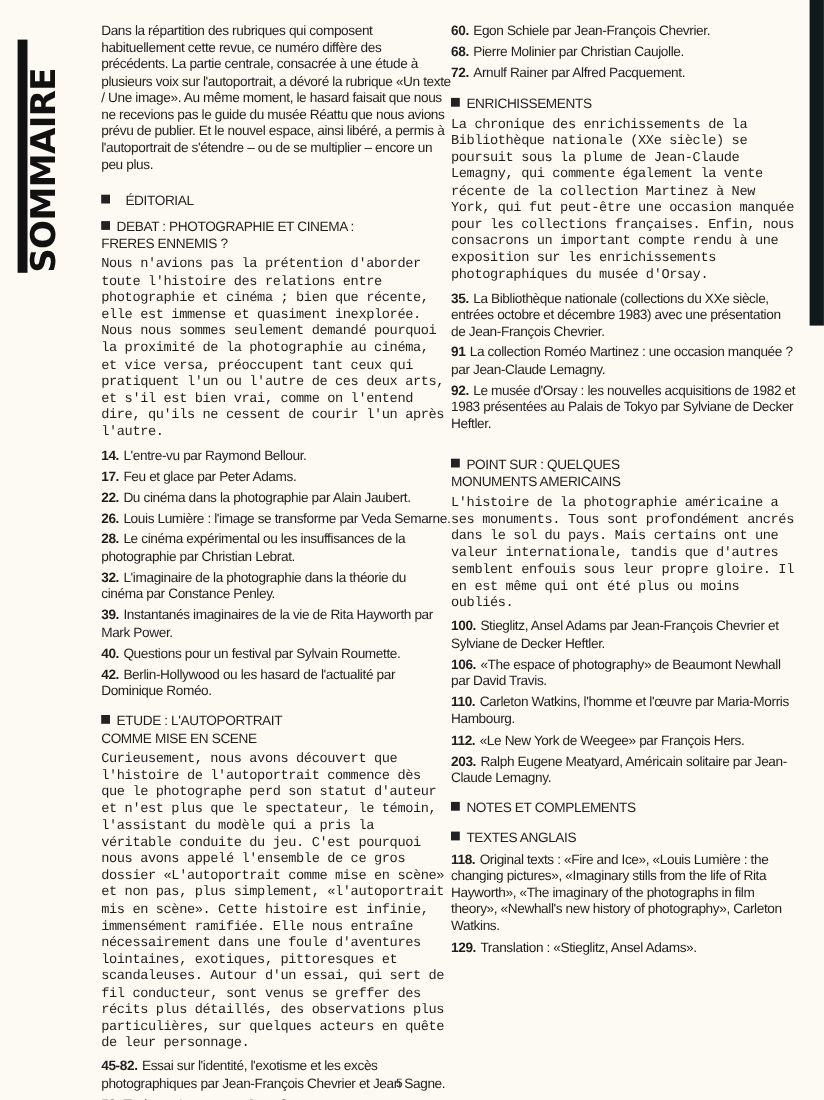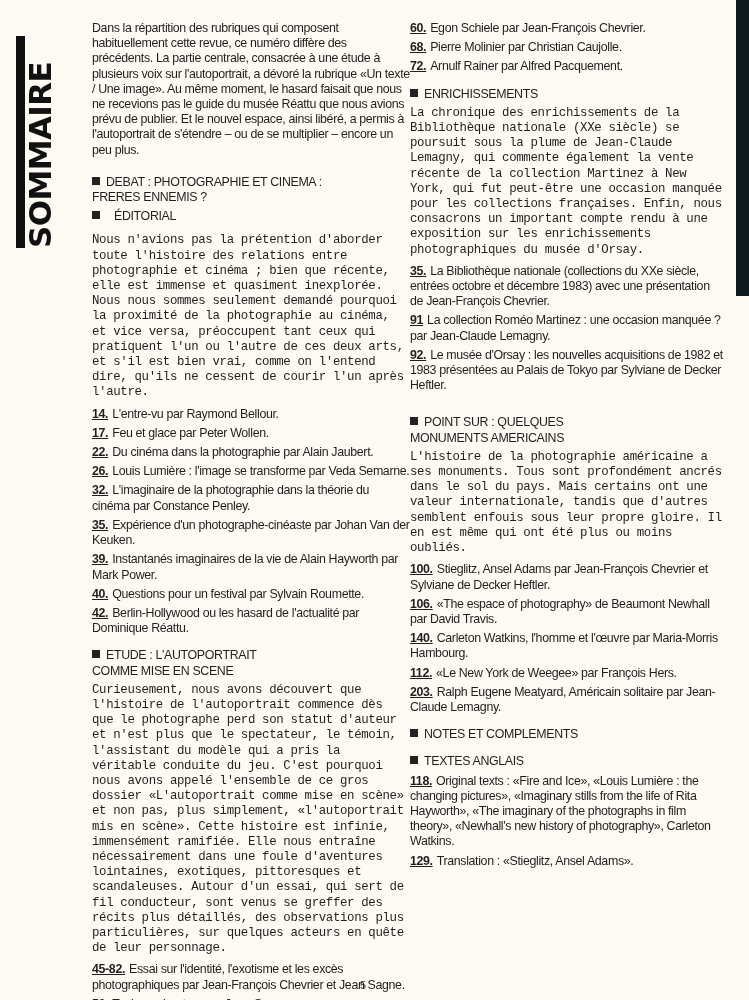--- a/index.html
+++ b/index.html
@@ -30,59 +30,59 @@
   .col { position: absolute; top: 21px; font-size: 12.4px; line-height: 15.2px; letter-spacing: -0.35px; }
   .col-left { left: 92px; width: 318px; }
   .col-right { left: 410px; width: 315px; }
   p { margin: 0; }
   .intro { margin-bottom: 17px; }
   .section-head { margin: 0 0 4px 0; text-transform: uppercase; }
   .section-head .sq { display: inline-block; width: 8px; height: 8px; background: #222; margin-right: 6px; vertical-align: 1px; }
   .section-head.wide .sq { margin-right: 14px; }
   .body-par { margin-bottom: 6px; font-family: Liberation Mono, monospace; }
   .entry { margin-bottom: 4px; }
-  .entry .num { font-weight: bold; margin-right: 4px; text-decoration: underline; }
+  .entry .num { font-weight: bold; margin-right: 4px; }
   .gap-section { margin-top: 12px; }
   .page-number {
     position: absolute; left: 360px; top: 979px; font-size: 11px; color: #333;
   }
 </style>
 </head>
 <body>
 
 <div class="right-edge-bar"></div>
 
 <div class="side-title">
   <div class="bar"></div>
   <div class="word">SOMMAIRE</div>
 </div>
 
 <div class="col col-left">
   <p class="intro">Dans la répartition des rubriques qui composent habituellement cette revue, ce numéro diffère des précédents. La partie centrale, consacrée à une étude à plusieurs voix sur l'autoportrait, a dévoré la rubrique «Un texte / Une image». Au même moment, le hasard faisait que nous ne recevions pas le guide du musée Réattu que nous avions prévu de publier. Et le nouvel espace, ainsi libéré, a permis à l'autoportrait de s'étendre – ou de se multiplier – encore un peu plus.</p>
 
+  <div class="section-head wide" style="margin-bottom:9px">
+    <span class="sq"></span><span>ÉDITORIAL</span>
+  </div>
+
   <div class="section-head">
     <span class="sq"></span><span>DEBAT : PHOTOGRAPHIE ET CINEMA :</span><br>
     <span>FRERES ENNEMIS ?</span>
-  </div>
-
-  <div class="section-head wide" style="margin-bottom:9px">
-    <span class="sq"></span><span>ÉDITORIAL</span>
   </div>
   <p class="body-par">Nous n'avions pas la prétention d'aborder toute l'histoire des relations entre photographie et cinéma ; bien que récente, elle est immense et quasiment inexplorée. Nous nous sommes seulement demandé pourquoi la proximité de la photographie au cinéma, et vice versa, préoccupent tant ceux qui pratiquent l'un ou l'autre de ces deux arts, et s'il est bien vrai, comme on l'entend dire, qu'ils ne cessent de courir l'un après l'autre.</p>
 
   <div>
     <p class="entry"><span class="num">14.</span><span>L'entre-vu par Raymond Bellour.</span></p>
-    <p class="entry"><span class="num">17.</span><span>Feu et glace par Peter Wollen.</span></p>
+    <p class="entry"><span class="num">17.</span><span>Feu et glace par Peter Adams.</span></p>
     <p class="entry"><span class="num">22.</span><span>Du cinéma dans la photographie par Alain Jaubert.</span></p>
     <p class="entry"><span class="num">26.</span><span>Louis Lumière : l'image se transforme par Veda Semarne.</span></p>
+    <p class="entry"><span class="num">28.</span><span>Le cinéma expérimental ou les insuffisances de la photographie par Christian Lebrat.</span></p>
     <p class="entry"><span class="num">32.</span><span>L'imaginaire de la photographie dans la théorie du cinéma par Constance Penley.</span></p>
-    <p class="entry"><span class="num">35.</span><span>Expérience d'un photographe-cinéaste par Johan Van der Keuken.</span></p>
-    <p class="entry"><span class="num">39.</span><span>Instantanés imaginaires de la vie de Alain Hayworth par Mark Power.</span></p>
+    <p class="entry"><span class="num">39.</span><span>Instantanés imaginaires de la vie de Rita Hayworth par Mark Power.</span></p>
     <p class="entry"><span class="num">40.</span><span>Questions pour un festival par Sylvain Roumette.</span></p>
-    <p class="entry"><span class="num">42.</span><span>Berlin-Hollywood ou les hasard de l'actualité par Dominique Réattu.</span></p>
+    <p class="entry"><span class="num">42.</span><span>Berlin-Hollywood ou les hasard de l'actualité par Dominique Roméo.</span></p>
   </div>
 
   <div class="section-head gap-section">
     <span class="sq"></span><span>ETUDE : L'AUTOPORTRAIT</span><br>
     <span>COMME MISE EN SCENE</span>
   </div>
   <p class="body-par">Curieusement, nous avons découvert que l'histoire de l'autoportrait commence dès que le photographe perd son statut d'auteur et n'est plus que le spectateur, le témoin, l'assistant du modèle qui a pris la véritable conduite du jeu. C'est pourquoi nous avons appelé l'ensemble de ce gros dossier «L'autoportrait comme mise en scène» et non pas, plus simplement, «l'autoportrait mis en scène». Cette histoire est infinie, immensément ramifiée. Elle nous entraîne nécessairement dans une foule d'aventures lointaines, exotiques, pittoresques et scandaleuses. Autour d'un essai, qui sert de fil conducteur, sont venus se greffer des récits plus détaillés, des observations plus particulières, sur quelques acteurs en quête de leur personnage.</p>
   <div>
     <p class="entry"><span class="num">45-82.</span><span>Essai sur l'identité, l'exotisme et les excès photographiques par Jean-François Chevrier et Jean Sagne.</span></p>
     <p class="entry"><span class="num">50.</span><span>Toulouse-Lautrec par Jean-Sagne.</span></p>
@@ -107,21 +107,21 @@
   </div>
 
   <div class="section-head gap-section" style="margin-top:22px">
     <span class="sq"></span><span>POINT SUR : QUELQUES</span><br>
     <span>MONUMENTS AMERICAINS</span>
   </div>
   <p class="body-par">L'histoire de la photographie américaine a ses monuments. Tous sont profondément ancrés dans le sol du pays. Mais certains ont une valeur internationale, tandis que d'autres semblent enfouis sous leur propre gloire. Il en est même qui ont été plus ou moins oubliés.</p>
   <div>
     <p class="entry"><span class="num">100.</span><span>Stieglitz, Ansel Adams par Jean-François Chevrier et Sylviane de Decker Heftler.</span></p>
     <p class="entry"><span class="num">106.</span><span>«The espace of photography» de Beaumont Newhall par David Travis.</span></p>
-    <p class="entry"><span class="num">140.</span><span>Carleton Watkins, l'homme et l'œuvre par Maria-Morris Hambourg.</span></p>
+    <p class="entry"><span class="num">110.</span><span>Carleton Watkins, l'homme et l'œuvre par Maria-Morris Hambourg.</span></p>
     <p class="entry"><span class="num">112.</span><span>«Le New York de Weegee» par François Hers.</span></p>
     <p class="entry"><span class="num">203.</span><span>Ralph Eugene Meatyard, Américain solitaire par Jean-Claude Lemagny.</span></p>
   </div>
 
   <div class="section-head gap-section">
     <span class="sq"></span><span>NOTES ET COMPLEMENTS</span>
   </div>
 
   <div class="section-head gap-section">
     <span class="sq"></span><span>TEXTES ANGLAIS</span>

